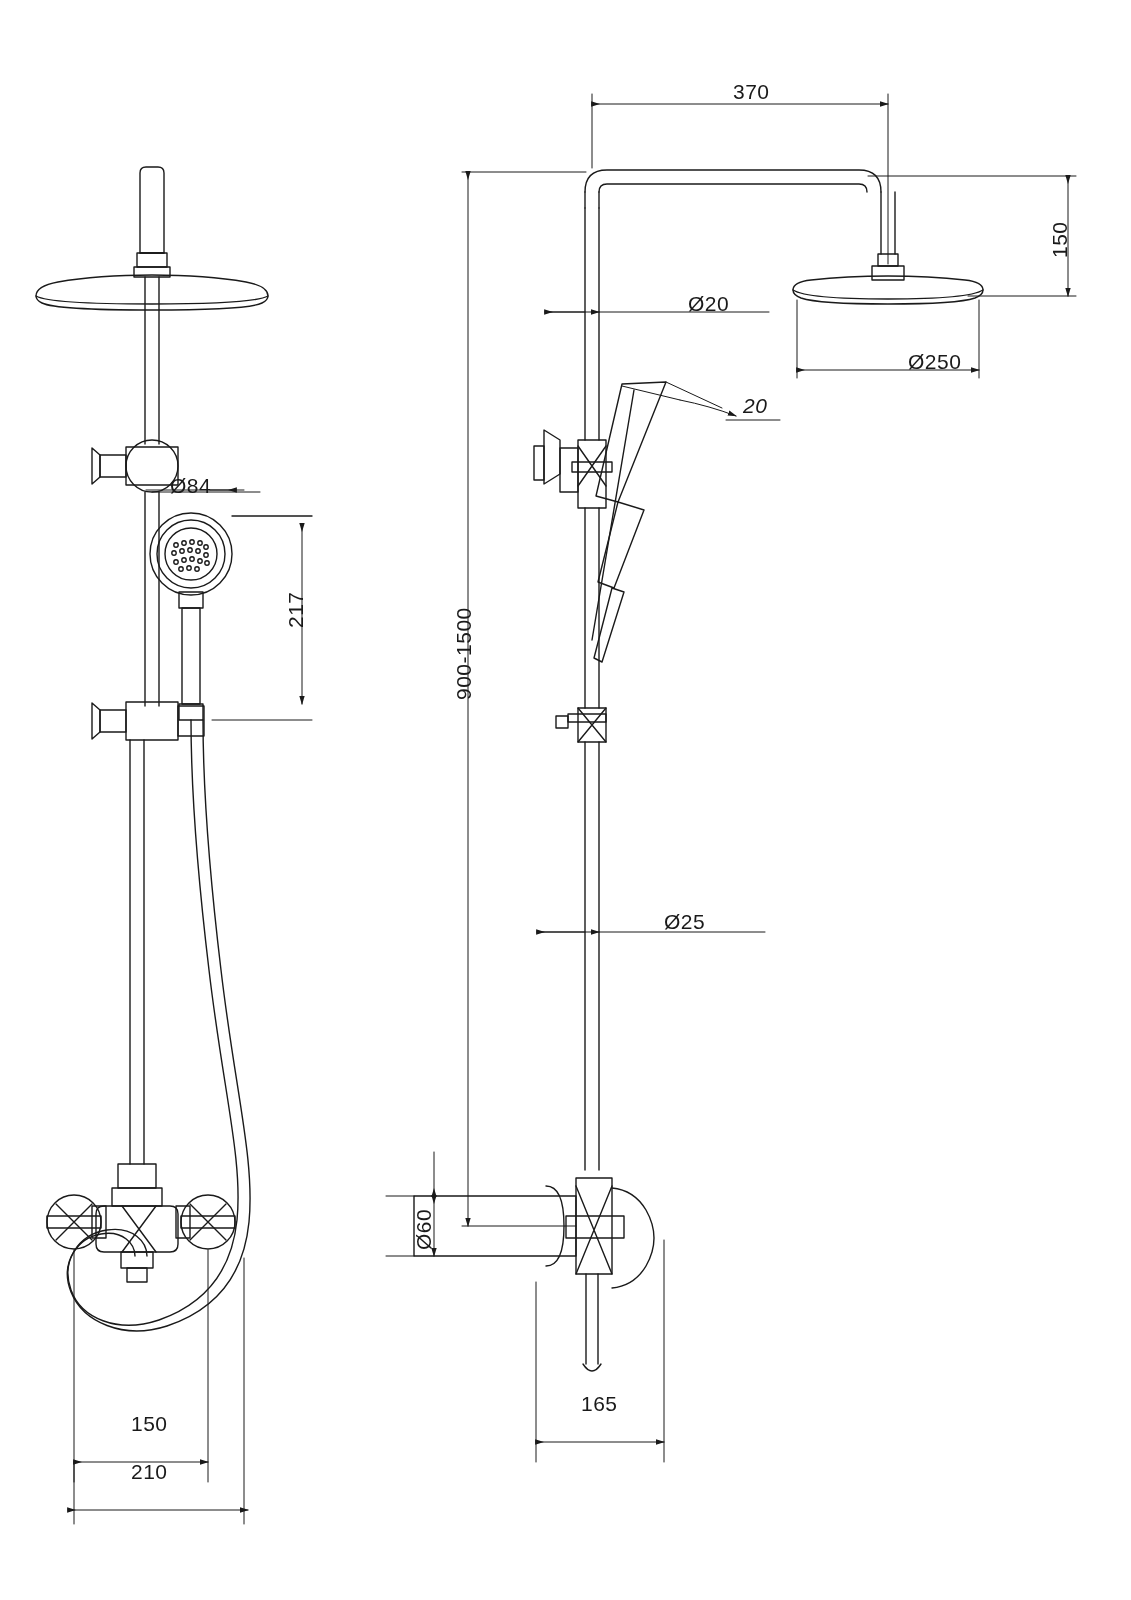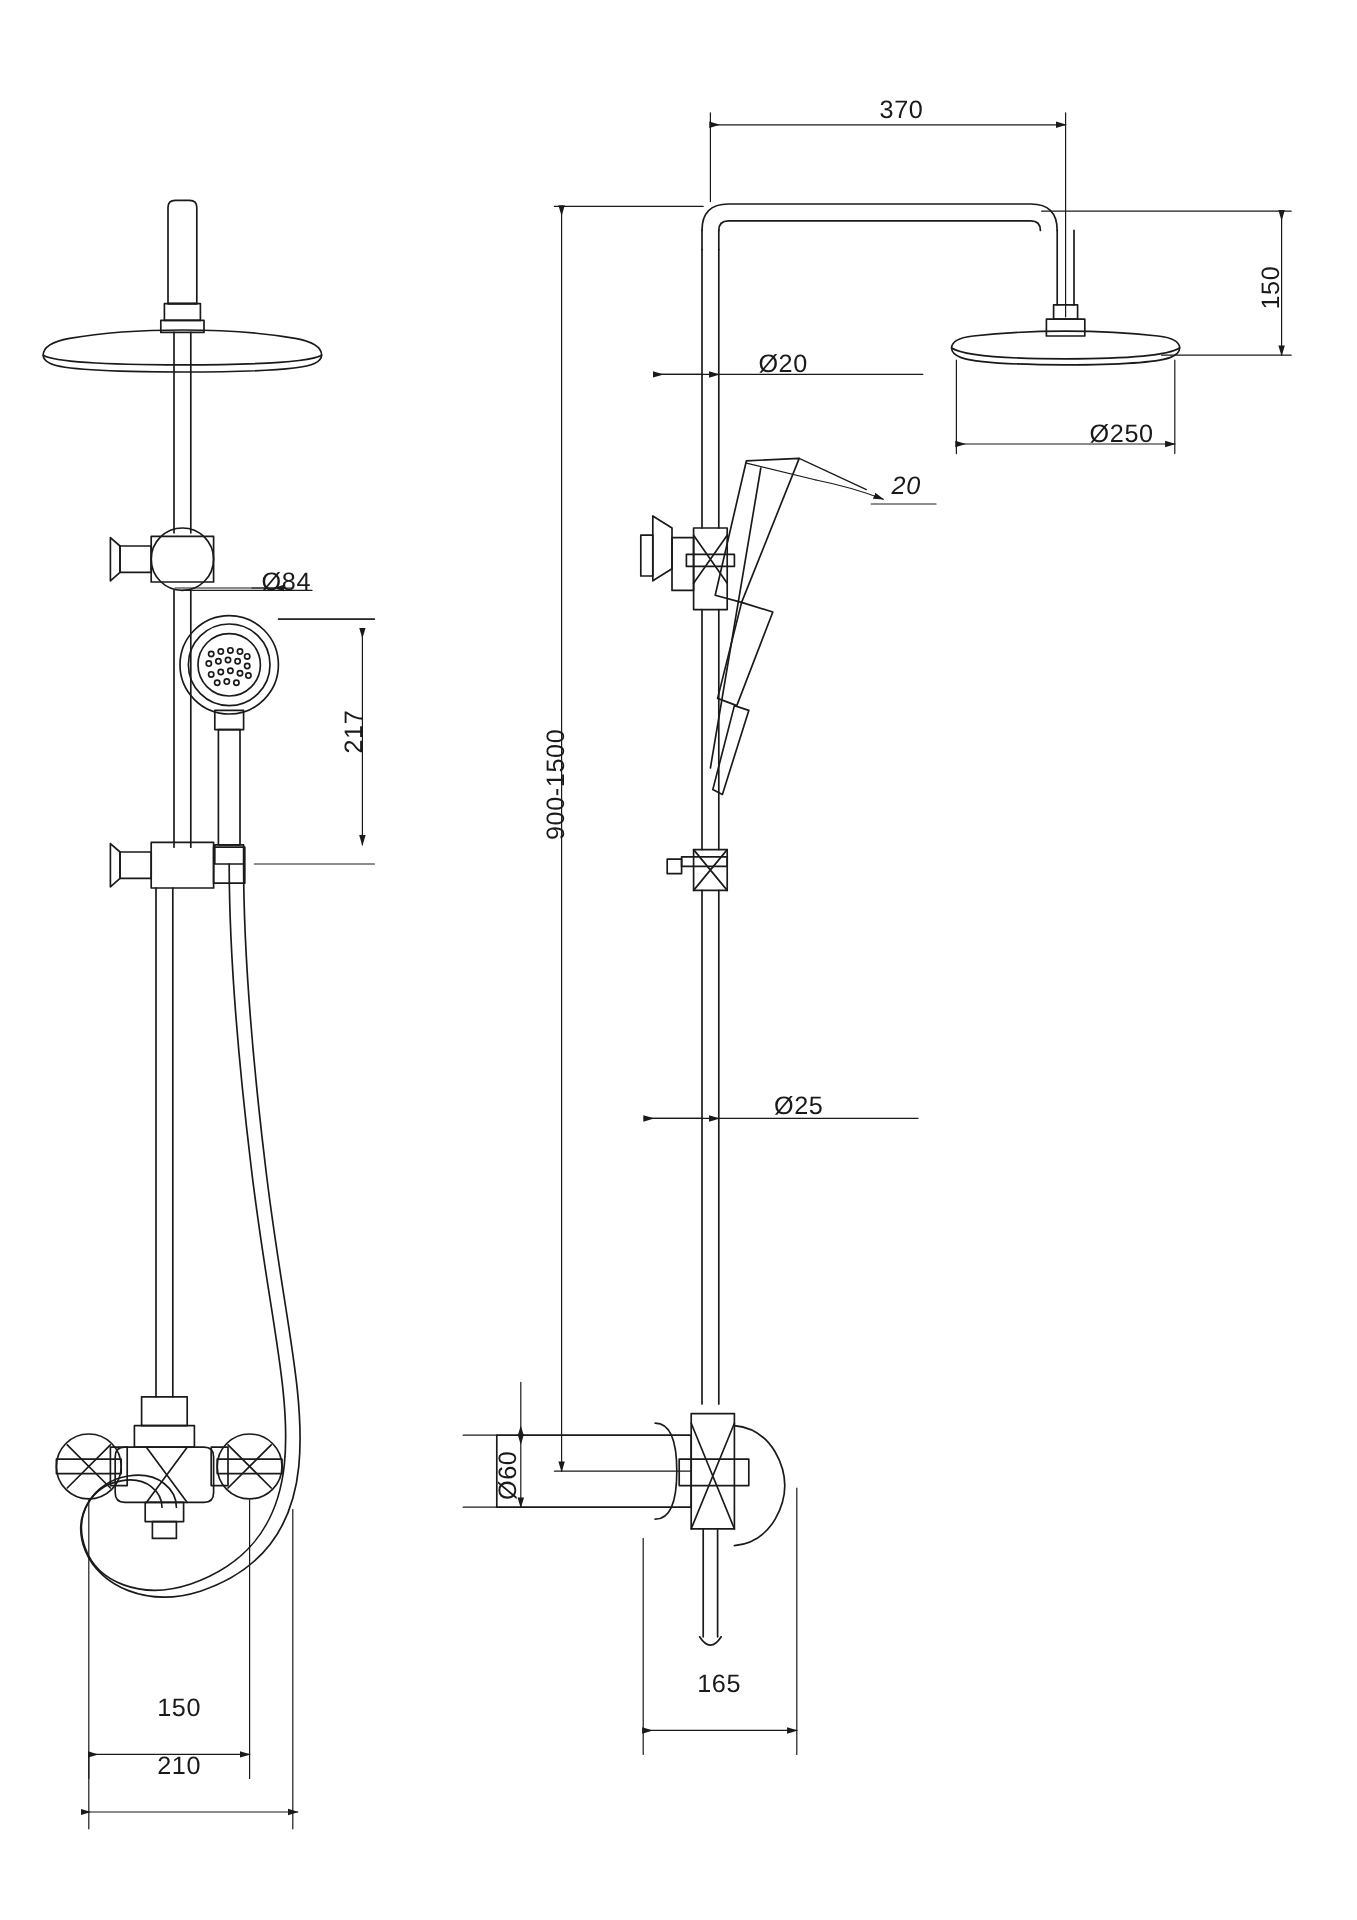--- a/index.html
+++ b/index.html
@@ -251,33 +251,33 @@
         <path d="M664 1240 v222"></path>
         <path d="M536 1442 h128" marker-start="url(#arrowStart)" marker-end="url(#arrowEnd)"></path>
       </g>
     </g>
   </svg>
 
   <div class="dim-label" style="left:733px; top:80px;">370</div>
 
   <div class="dim-label vert" style="left:1048px; top:258px; transform:rotate(-90deg);">150</div>
 
-  <div class="dim-label" style="left:632px; top:292px;">Ø20</div>
+  <div class="dim-label" style="left:688px; top:292px;">Ø20</div>
 
   <div class="dim-label" style="left:908px; top:350px;">Ø250</div>
 
   <div class="dim-label italic" style="left:743px; top:394px;">20</div>
 
-  <div class="dim-label" style="left:170px; top:474px;margin-left:48px;">Ø84</div>
+  <div class="dim-label" style="left:170px; top:474px;">Ø84</div>
 
   <div class="dim-label vert" style="left:284px; top:628px; transform:rotate(-90deg);">217</div>
 
   <div class="dim-label vert" style="left:452px; top:700px; transform:rotate(-90deg);">900-1500</div>
 
-  <div class="dim-label" style="left:645px; top:910px;">Ø25</div>
+  <div class="dim-label" style="left:664px; top:910px;">Ø25</div>
 
   <div class="dim-label vert" style="left:412px; top:1250px; transform:rotate(-90deg);">Ø60</div>
 
   <div class="dim-label" style="left:581px; top:1392px;">165</div>
 
   <div class="dim-label" style="left:131px; top:1412px;">150</div>
 
   <div class="dim-label" style="left:131px; top:1460px;">210</div>
 
 </div>

